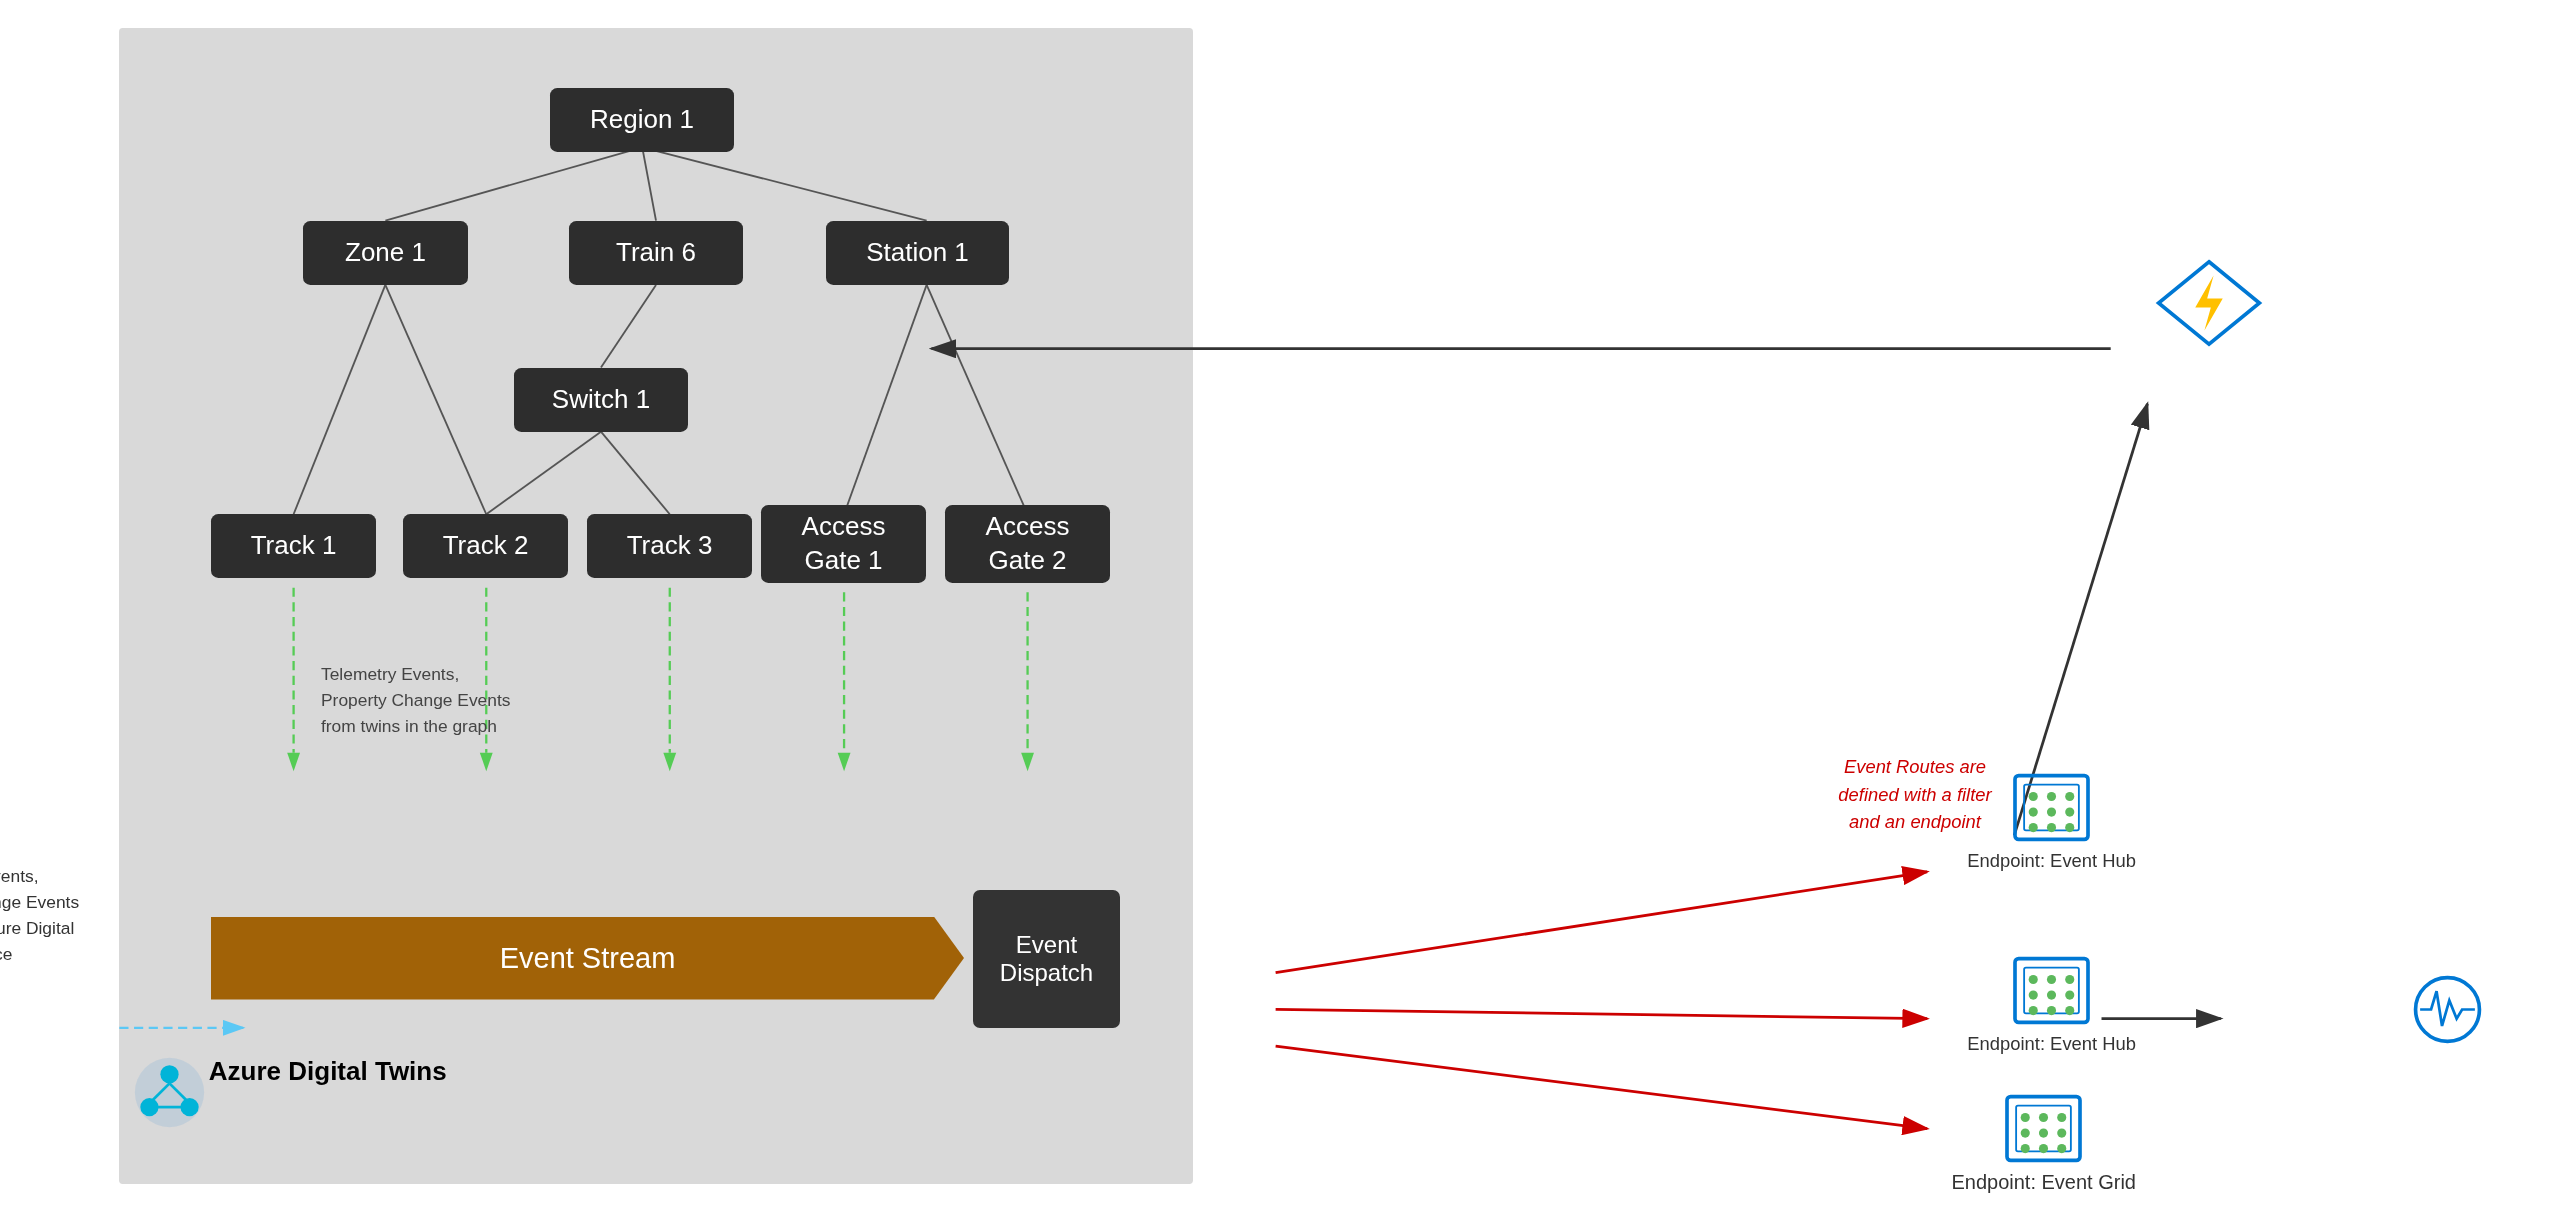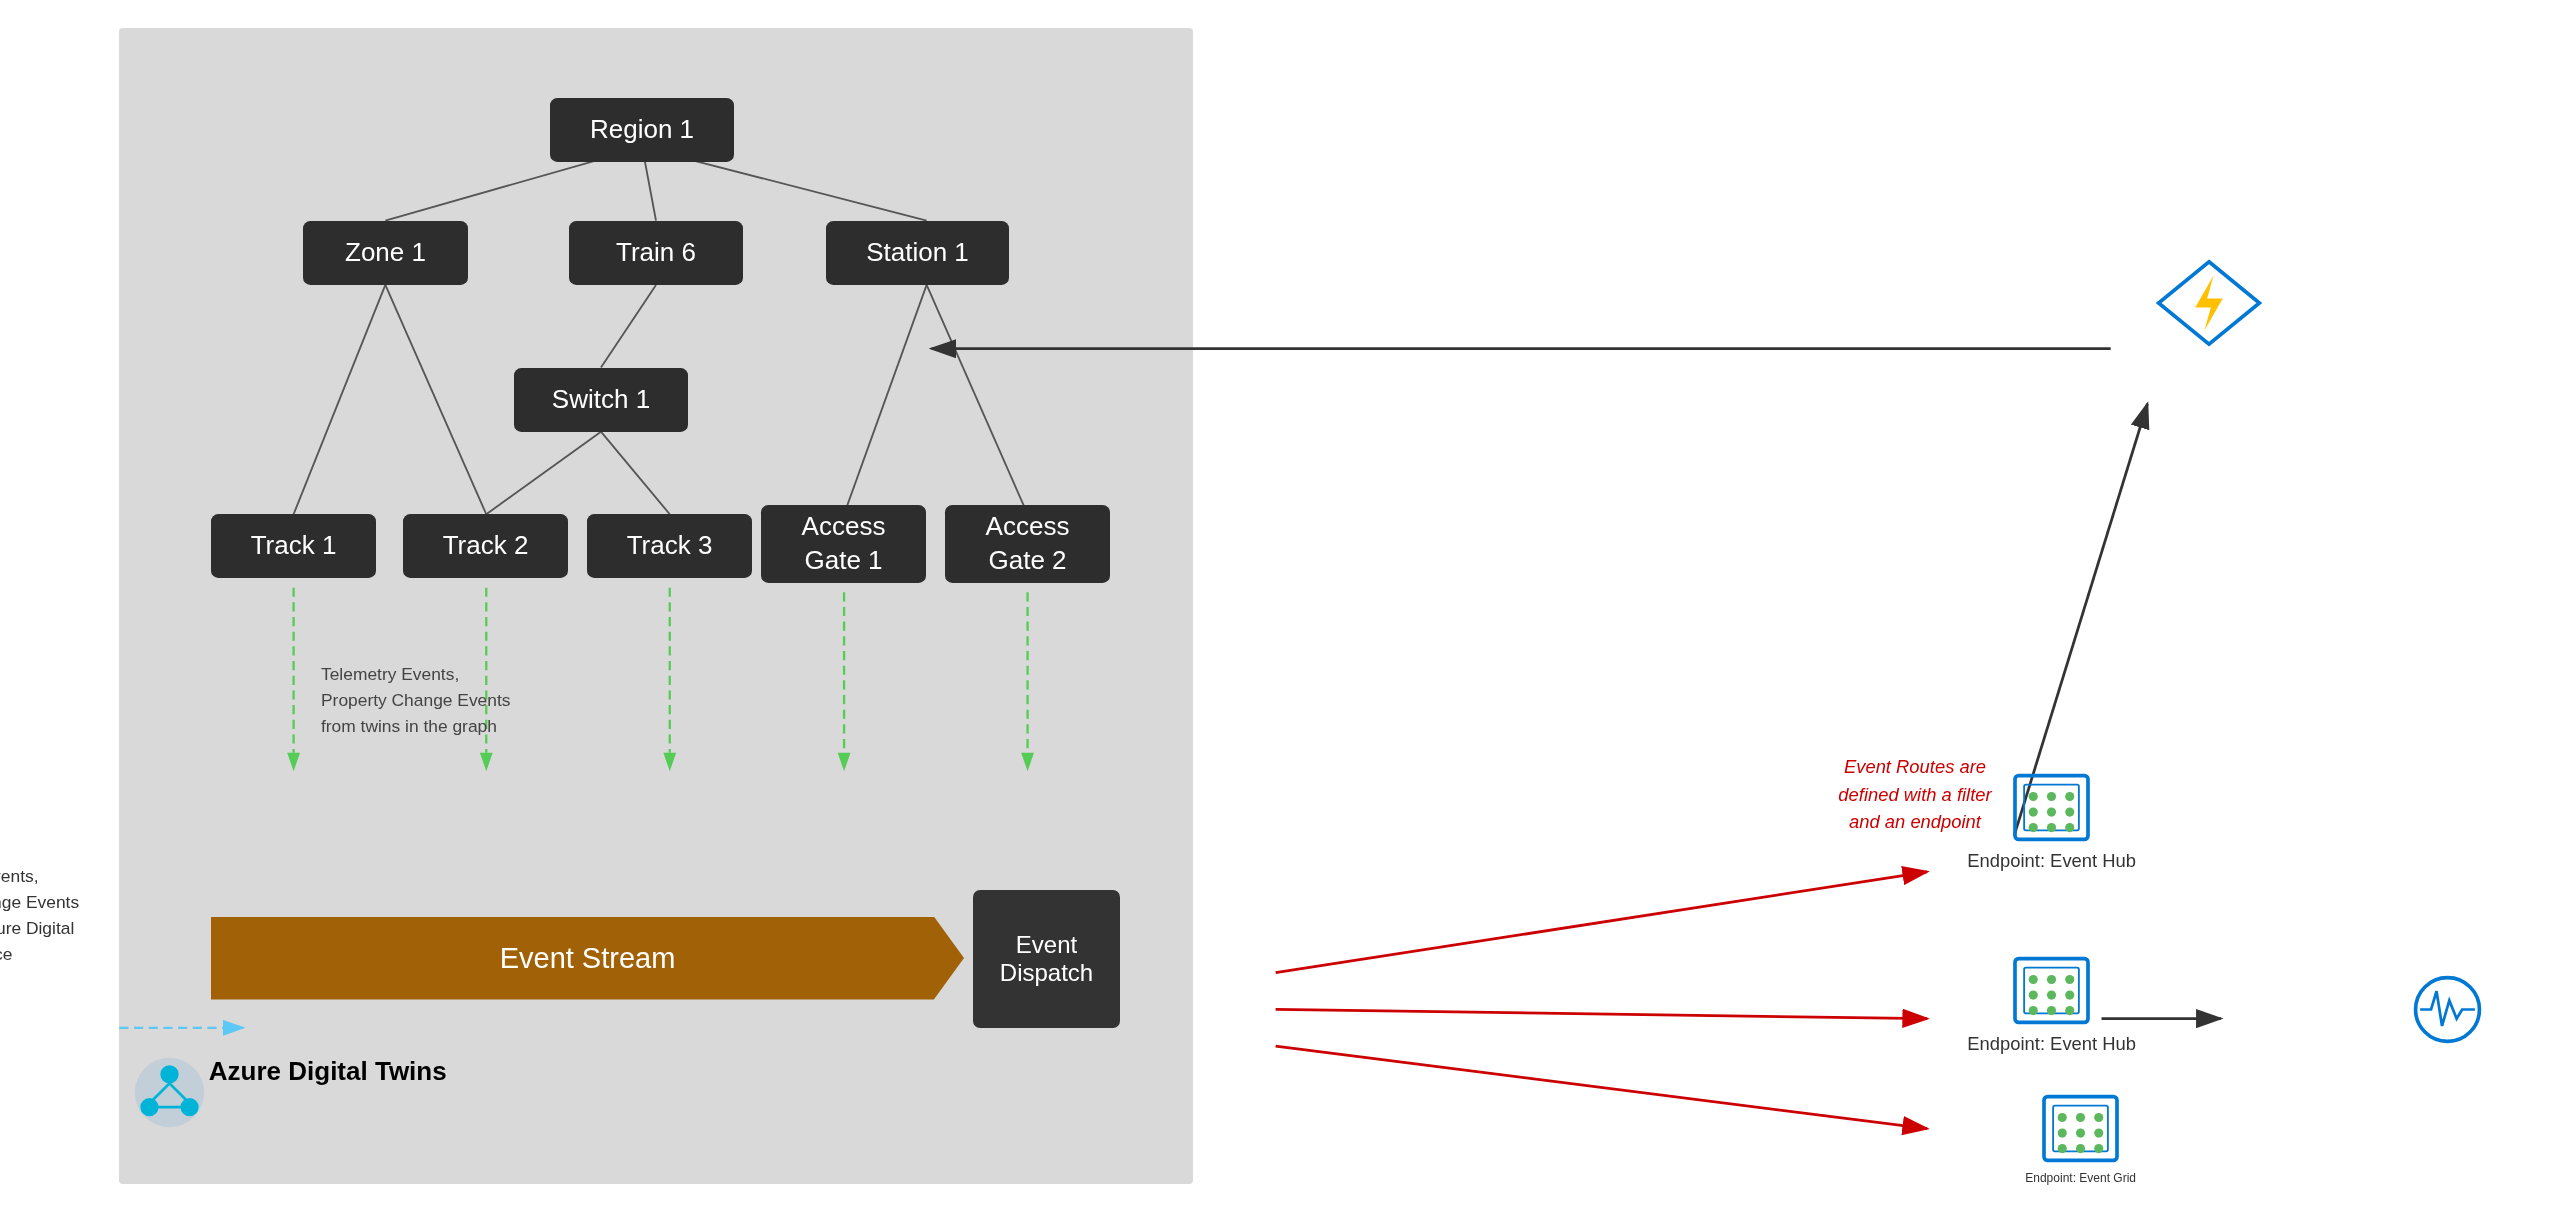--- a/index.html
+++ b/index.html
@@ -127,21 +127,21 @@
     <line x1="600" y1="610" x2="600" y2="790" stroke="#5c5" stroke-width="2.5" stroke-dasharray="10,6"></line>
     <polygon points="593,790 607,790 600,810" fill="#5c5"></polygon>
 
     <line x1="790" y1="615" x2="790" y2="790" stroke="#5c5" stroke-width="2.5" stroke-dasharray="10,6"></line>
     <polygon points="783,790 797,790 790,810" fill="#5c5"></polygon>
 
     <line x1="990" y1="615" x2="990" y2="790" stroke="#5c5" stroke-width="2.5" stroke-dasharray="10,6"></line>
     <polygon points="983,790 997,790 990,810" fill="#5c5"></polygon>
   </svg>
 
-  <div class="node" style="left:431px;top:70px;width:184px;height:64px;">
+  <div class="node" style="left:431px;top:60px;width:184px;height:64px;">
     <span>Region 1</span>
   </div>
   <div class="node" style="left:184px;top:193px;width:165px;height:64px;">
     <span>Zone 1</span>
   </div>
   <div class="node" style="left:450px;top:193px;width:174px;height:64px;">
     <span>Train 6</span>
   </div>
   <div class="node" style="left:707px;top:193px;width:183px;height:64px;">
     <span>Station 1</span>
@@ -292,21 +292,21 @@
     <circle cx="25" cy="28" r="5" fill="#5cb85c"></circle>
     <circle cx="45" cy="28" r="5" fill="#5cb85c"></circle>
     <circle cx="65" cy="28" r="5" fill="#5cb85c"></circle>
     <circle cx="25" cy="45" r="5" fill="#5cb85c"></circle>
     <circle cx="45" cy="45" r="5" fill="#5cb85c"></circle>
     <circle cx="65" cy="45" r="5" fill="#5cb85c"></circle>
     <circle cx="25" cy="62" r="5" fill="#5cb85c"></circle>
     <circle cx="45" cy="62" r="5" fill="#5cb85c"></circle>
     <circle cx="65" cy="62" r="5" fill="#5cb85c"></circle>
   </svg>
-  <span style="font-size:12px;color:#333;margin-top:5.5px;text-align:center;">Endpoint: Event Grid</span>
+  <span style="font-size:20px;color:#333;margin-top:5.5px;text-align:center;">Endpoint: Event Grid</span>
 </div>
 
 <div style="position:absolute;right:92px;top:973px;">
   <svg width="73" height="73" viewBox="0 0 80 80">
     <circle cx="40" cy="40" r="35" fill="none" stroke="#0078d4" stroke-width="4"></circle>
     <polyline points="10,40 22,40 28,20 34,58 42,30 50,50 56,40 70,40" fill="none" stroke="#0078d4" stroke-width="3"></polyline>
   </svg>
 </div>
 
 

